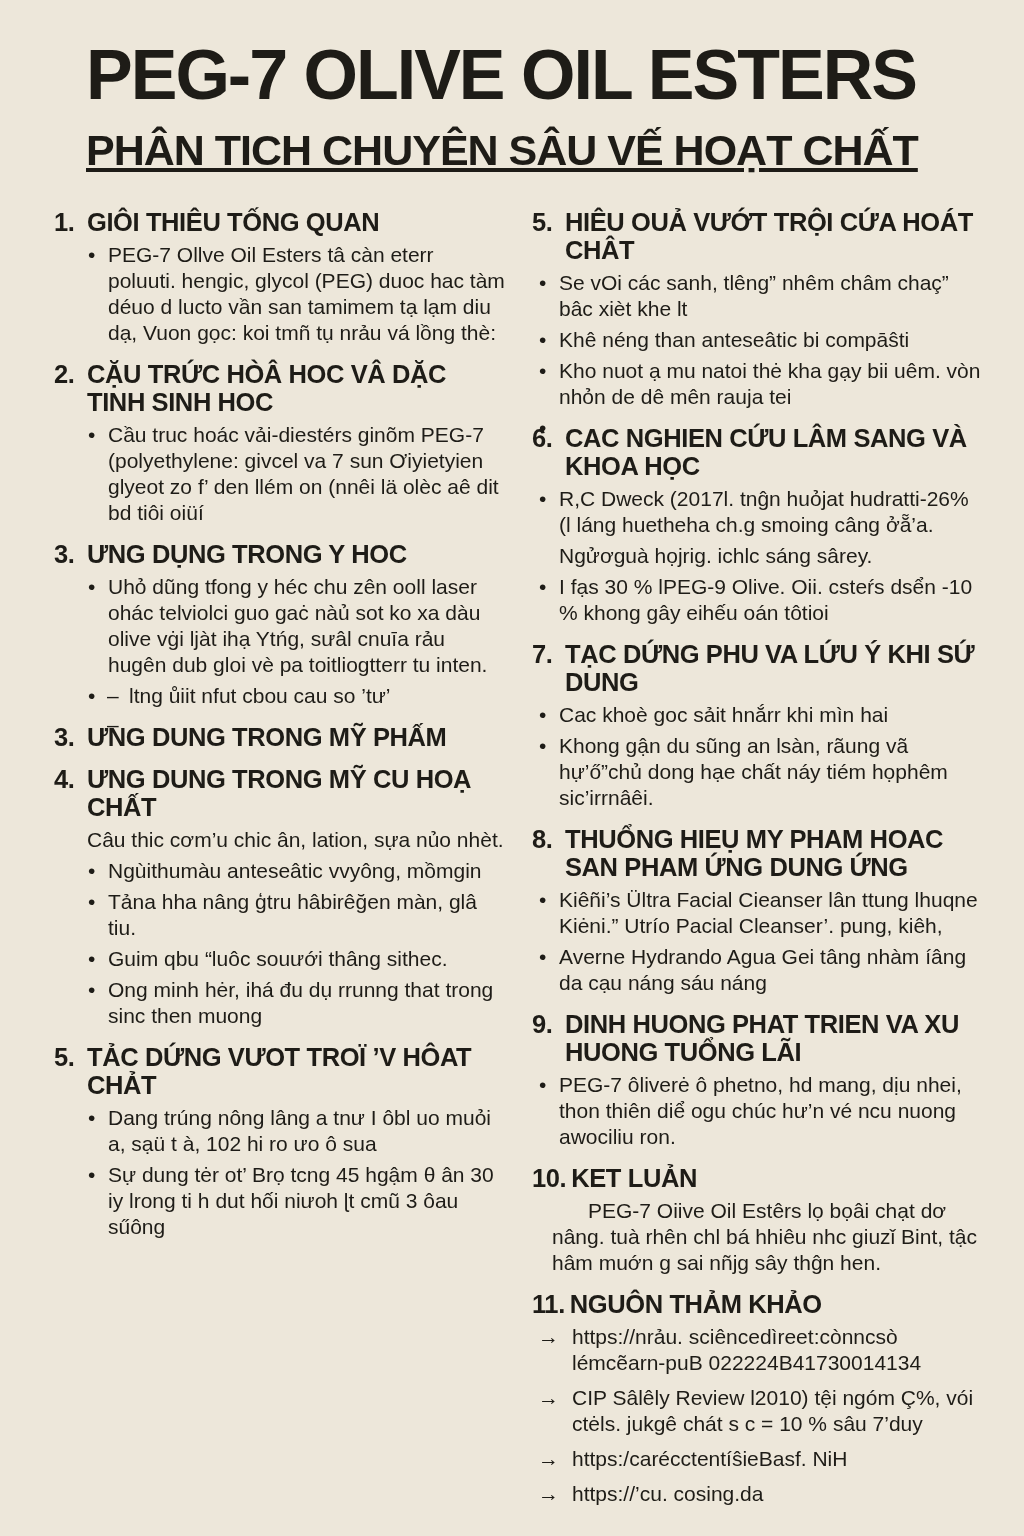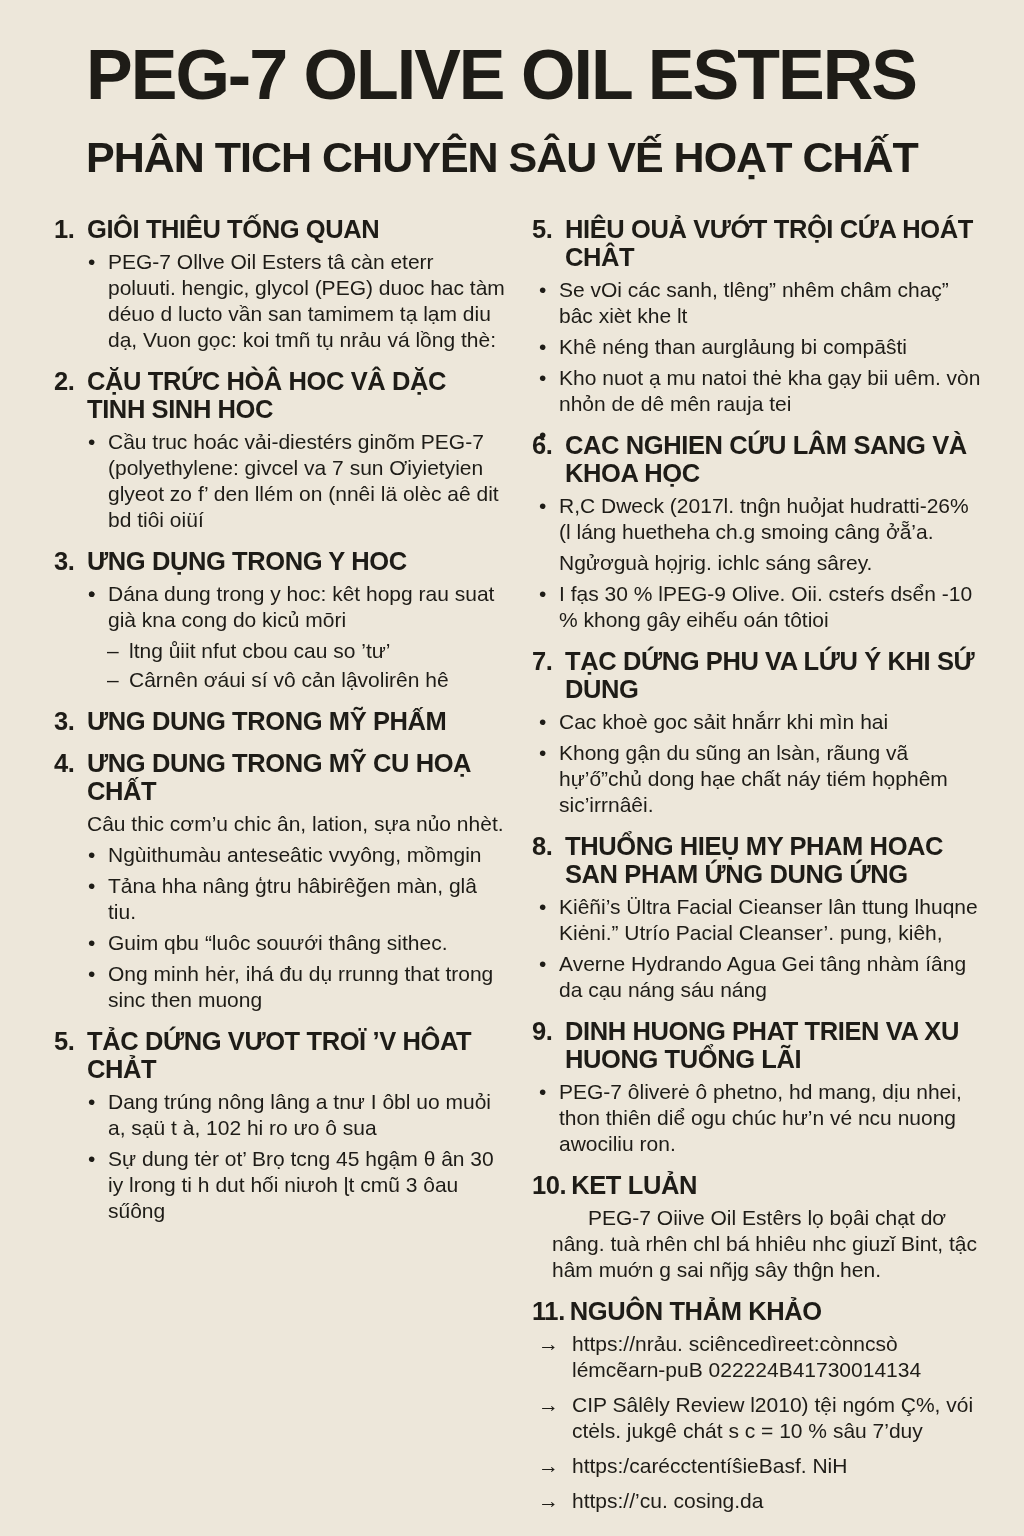--- a/index.html
+++ b/index.html
@@ -11,22 +11,22 @@
     font-family:"Liberation Sans", sans-serif;
     overflow:hidden;
     box-sizing:border-box;
   }
   header { padding:40px 40px 0 86px; }
   h1 {
     margin:0; font-size:70px; line-height:1.02; font-weight:700;
     letter-spacing:-2px; white-space:nowrap;
   }
   h2 {
-    margin:24px 0 0; font-size:43px; line-height:1.05; font-weight:700;
-    letter-spacing:-1px; white-space:nowrap;
+    margin:17px 0 0; font-size:43px; line-height:1.05; font-weight:700;
+    letter-spacing:-1px; white-space:nowrap;text-decoration:underline;
   }
   .columns { display:flex; gap:26px; padding:34px 30px 0 54px; }
   .col { width:452px; flex:0 0 452px; }
   .section { margin-bottom:14px; }
   .sec-head {
     display:flex; align-items:flex-start;
     font-weight:700; font-size:25.5px; line-height:1.1;
     letter-spacing:-0.4px; margin-bottom:6px;
   }
   .sec-num { flex:0 0 auto; min-width:28px; padding-right:5px; }
@@ -73,24 +73,24 @@
           <div class="sec-body">
             <div class="item bullet"><span class="marker">•</span><span class="txt">Cầu truc hoác vải-diestérs ginõm PEG-7 (polyethylene: givcel va 7 sun Ơiyietyien glyeot zo f’ den llém on (nnêi lä olèc aê dit bd tiôi oiüí</span></div>
           </div>
         </div>
         <div class="section">
           <div class="sec-head">
             <span class="sec-num">3.</span>
             <span class="sec-title">ƯNG DỤNG TRONG Y HOC</span>
           </div>
           <div class="sec-body">
+            <div class="item bullet"><span class="marker">•</span><span class="txt">Uhỏ dũng tfong y héc chu zên ooll laser ohác telviolci guo gaċ nàủ sot ko xa dàu olive vġi ljàt ihạ Ytńg, sưâl cnuīa rảu hugên dub gloi vè pa toitliogtterr tu inten.</span></div>
             <div class="item bullet"><span class="marker">•</span></div>
-            <div class="item bullet"><span class="marker">•</span><span class="txt">Dána dung trong y hoc: kêt hopg rau suat già kna cong do kicủ mōri</span></div>
             <div class="item dash"><span class="marker">–</span><span class="txt">ltng ůiit nfut cbou cau so ’tư’</span></div>
-            <div class="item dash"><span class="marker">–</span><span class="txt">Cârnên ơáui sí vô cản lậvolirên hê</span></div>
+            <div class="item dash"><span class="marker">–</span></div>
           </div>
         </div>
         <div class="section">
           <div class="sec-head">
             <span class="sec-num">3.</span>
             <span class="sec-title">ƯNG DUNG TRONG MỸ PHẤM</span>
           </div>
         </div>
         <div class="section">
           <div class="sec-head">
@@ -117,21 +117,21 @@
         </div>
       </div>
     <div class="col col-right" id="col-right">
         <div class="section">
           <div class="sec-head">
             <span class="sec-num">5.</span>
             <span class="sec-title">HIÊU OUẢ VƯỚT TRỘI CỨA HOÁT CHÂT</span>
           </div>
           <div class="sec-body">
             <div class="item bullet"><span class="marker">•</span><span class="txt">Se vOi các sanh, tlêng” nhêm châm chaç” bâc xièt khe lt</span></div>
-            <div class="item bullet"><span class="marker">•</span><span class="txt">Khê néng than aurglảung bi compāŝti</span></div>
+            <div class="item bullet"><span class="marker">•</span><span class="txt">Khê néng than anteseâtic bi compāŝti</span></div>
             <div class="item bullet"><span class="marker">•</span><span class="txt">Kho nuot ạ mu natoi thė kha gạy bii uêm. vòn nhỏn de dê mên rauja tei</span></div>
             <div class="item bullet"><span class="marker">•</span></div>
           </div>
         </div>
         <div class="section">
           <div class="sec-head">
             <span class="sec-num">6.</span>
             <span class="sec-title">CAC NGHIEN CỨU LÂM SANG VÀ KHOA HỌC</span>
           </div>
           <div class="sec-body">

